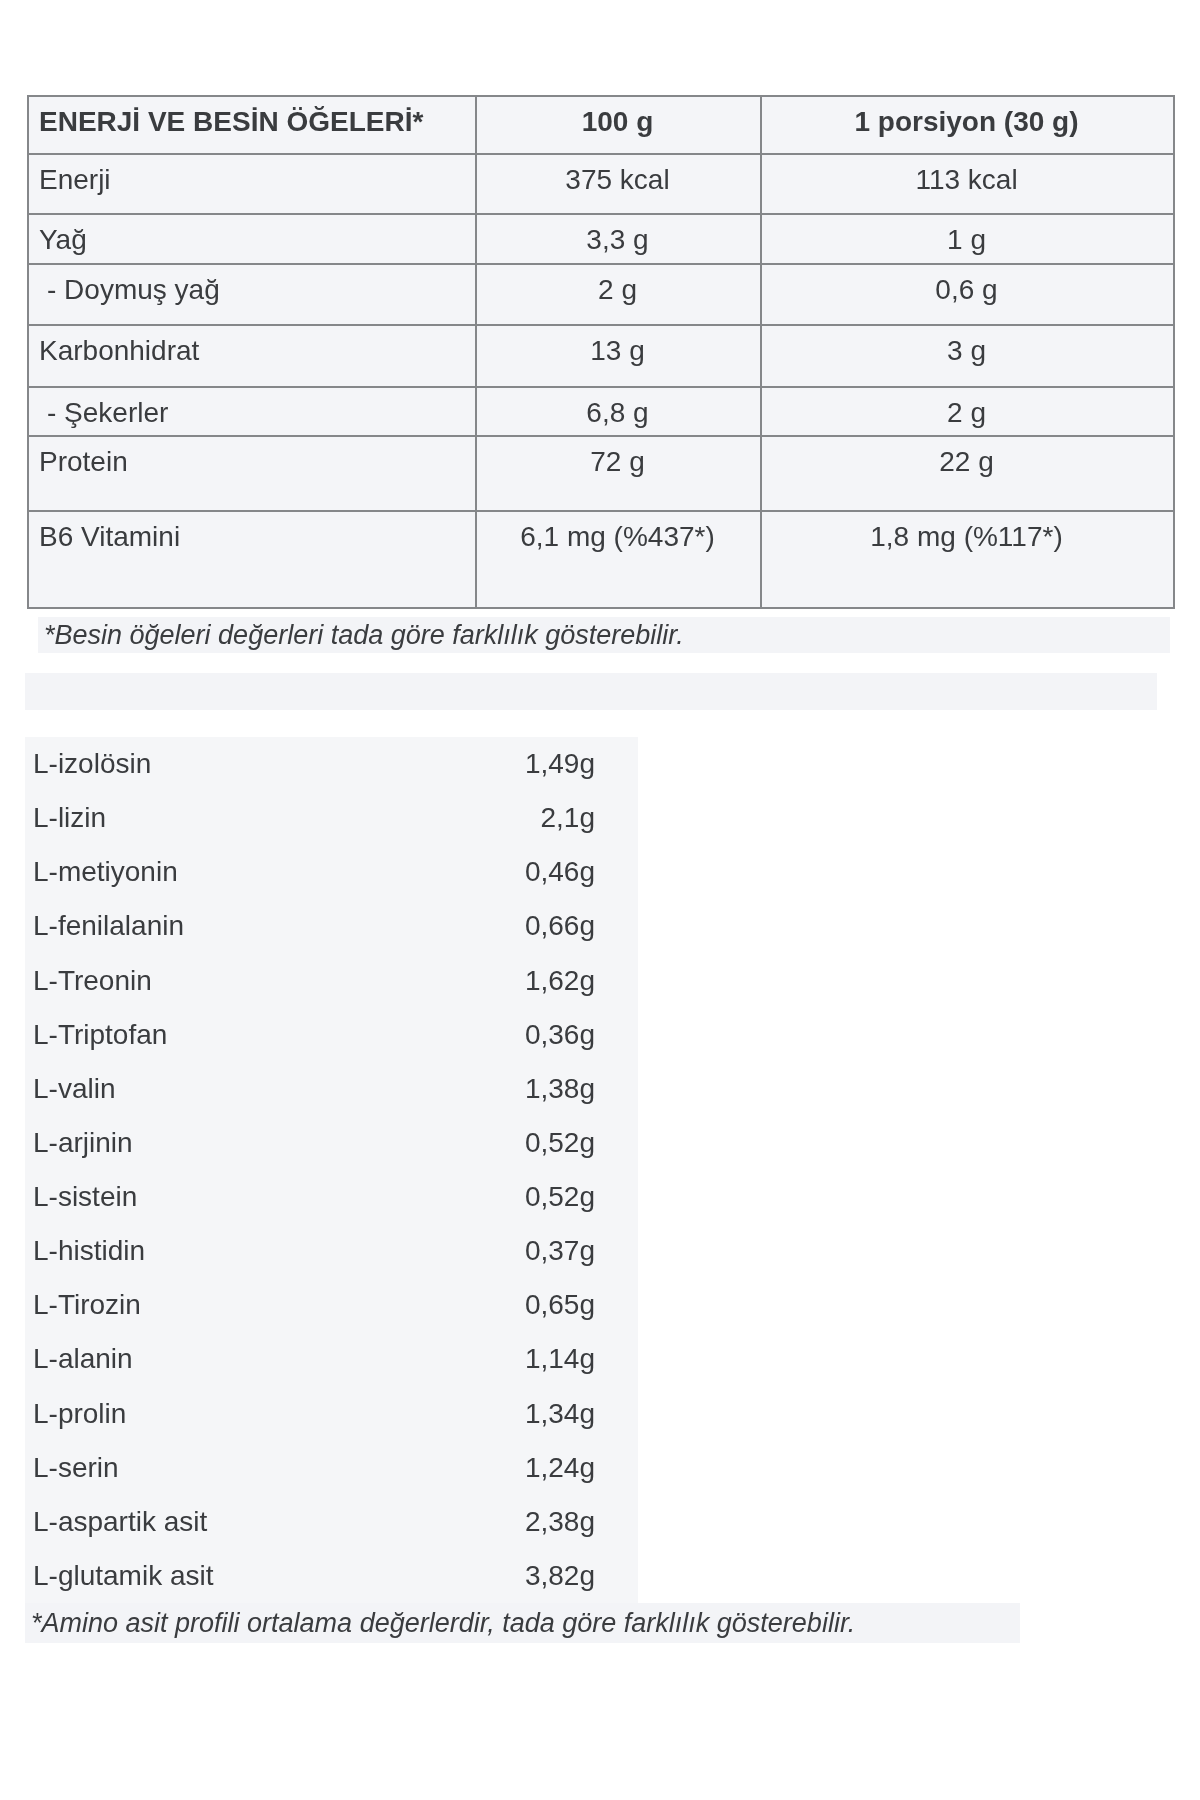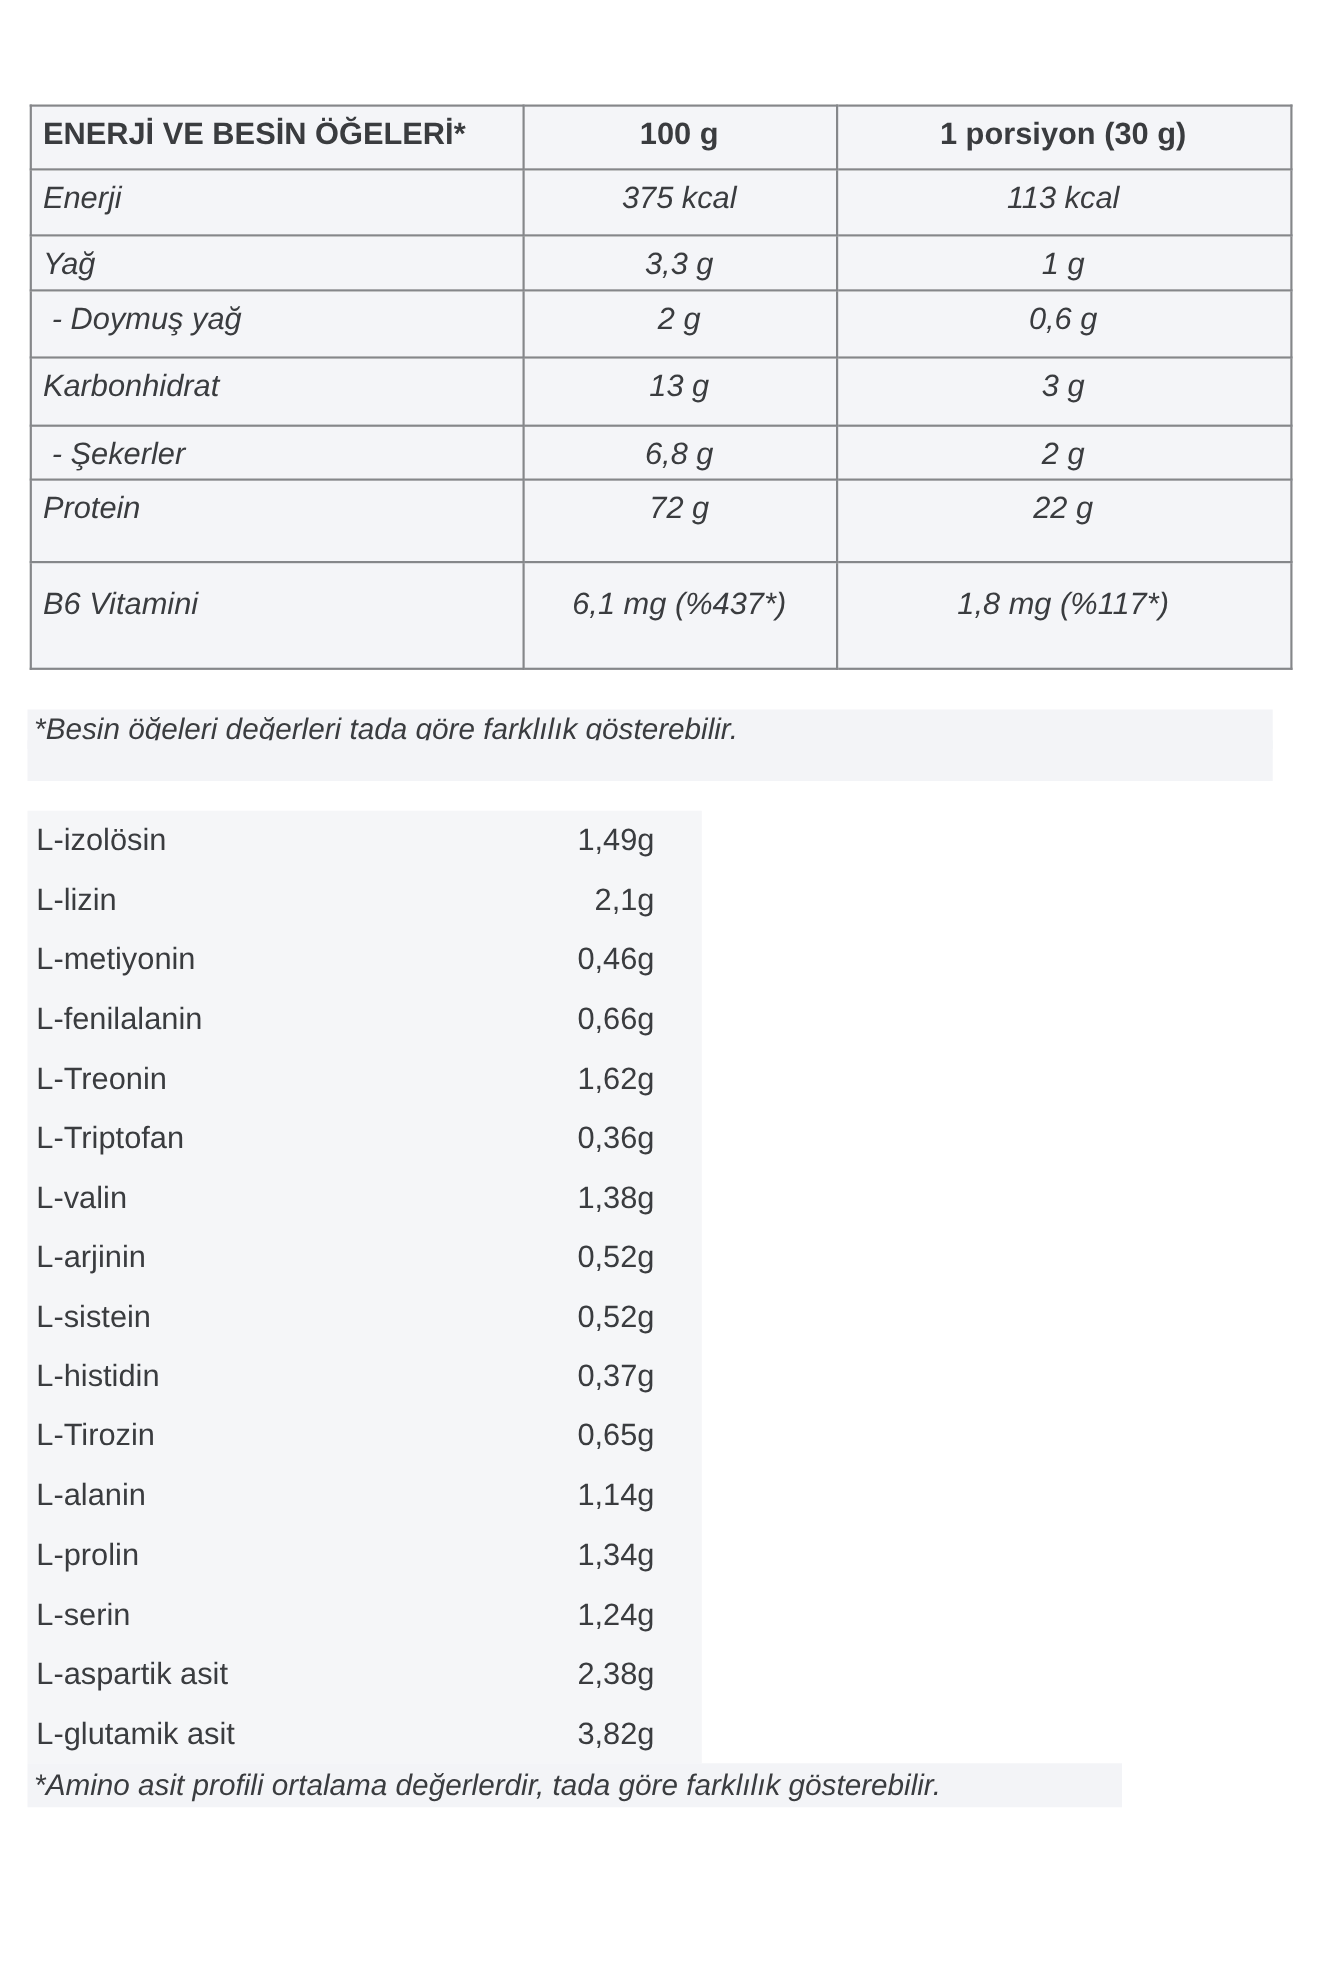--- a/index.html
+++ b/index.html
@@ -32,41 +32,41 @@
     vertical-align: top;
     padding: 8px 12px 0 10px;
     font-size: 28px;
     line-height: 34px;
     color: #3a3c3f;
     overflow: hidden;
     white-space: nowrap;
   }
   table.nutri th { font-weight: bold; text-align: center; }
   table.nutri th.label-col { text-align: left; }
-  table.nutri td { font-weight: normal; text-align: center; font-style: italic; }
+  table.nutri td { font-weight: normal; text-align: center; }
   table.nutri td.label-col { text-align: left; }
   table.nutri td.sub { padding-left: 18px; }
-  table.nutri tr.b6-row td { padding-top: 20px; }
+  table.nutri tr.b6-row td { padding-top: 8px; }
 
   
   .band {
     position: absolute;
     background: #f3f4f7;
   }
   .footnote {
     font-size: 27px;
     font-style: italic;
     color: #3a3c3f;
     display: flex;
     align-items: center;
     padding-left: 6px;
     box-sizing: border-box;
     white-space: nowrap;
   }
-  .footnote-top  { left: 25px; top: 617px;  width: 1132px; height: 36px; margin-top: 28px; }
+  .footnote-top  { left: 38px; top: 617px;  width: 1132px; height: 36px; }
   .spacer-band   { left: 25px; top: 673px;  width: 1132px; height: 37px; }
   .footnote-bot  { left: 25px; top: 1603px; width: 995px;  height: 40px; }
 
   
   .amino {
     position: absolute;
     left: 25px;
     top: 737px;
     width: 613px;
     height: 866px;

